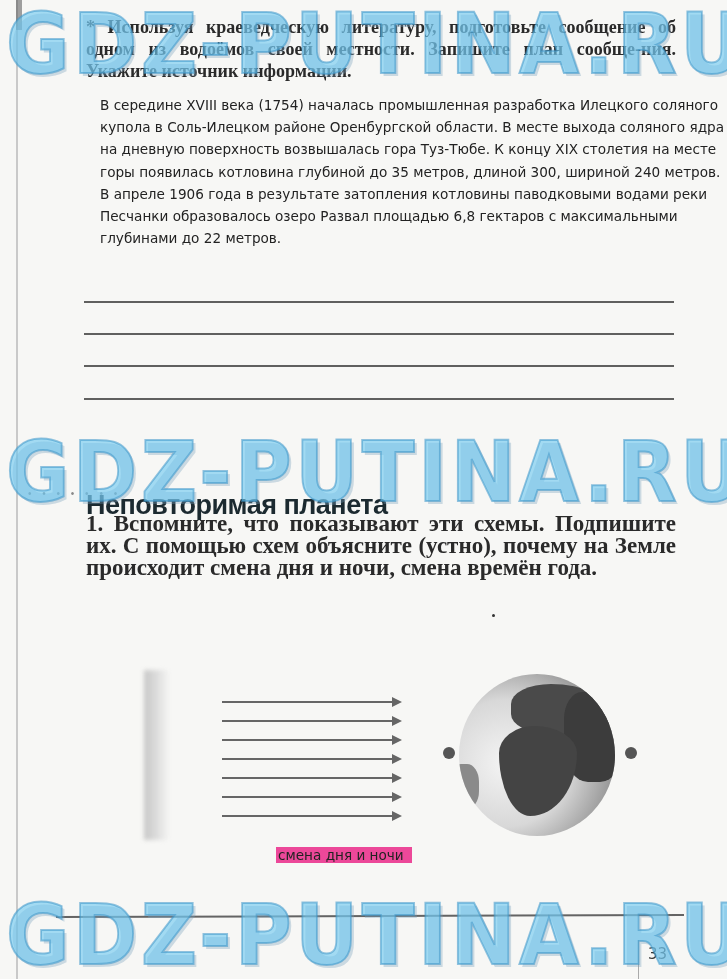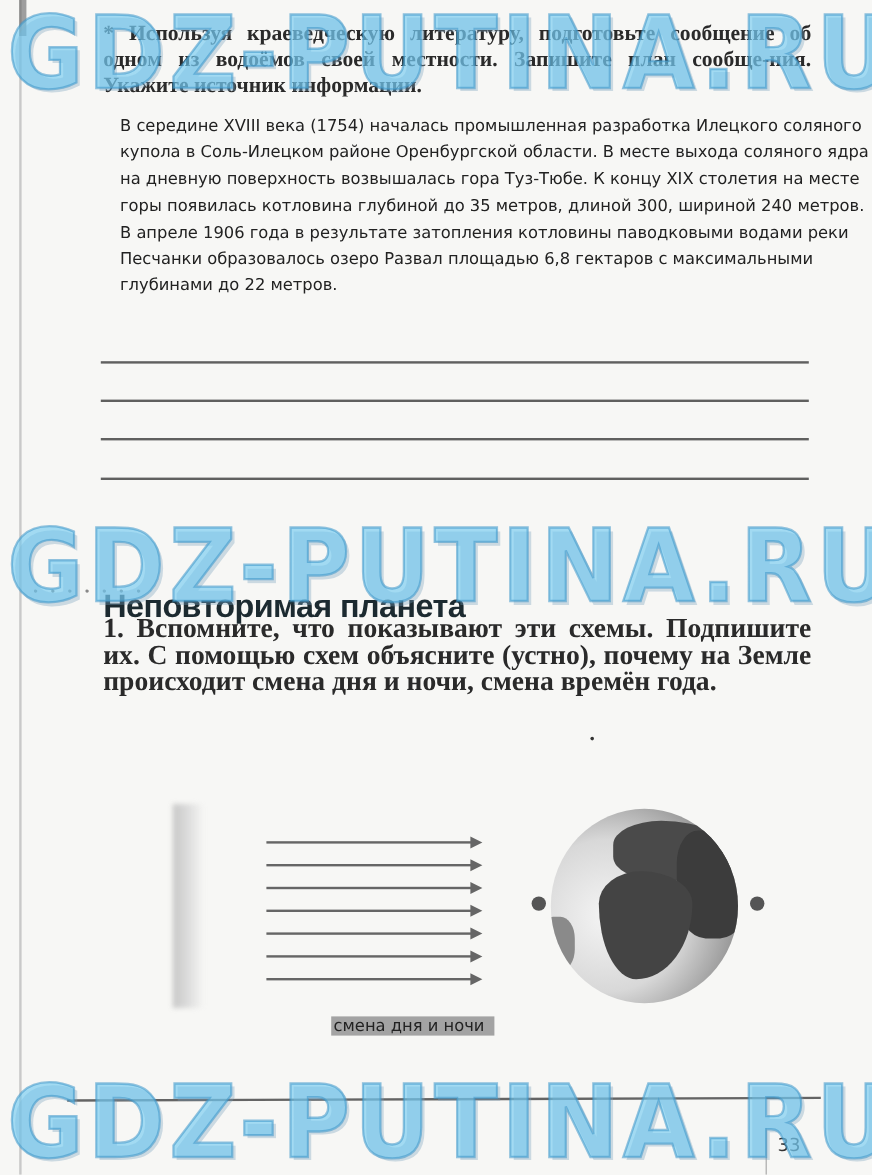--- a/index.html
+++ b/index.html
@@ -75,21 +75,21 @@
     .continent-sa {
       position: absolute; left: -10px; top: 90px; width: 30px; height: 45px;
       background: #8a8a8a; border-radius: 40%;
     }
     .pole-dot { position: absolute; width: 12px; height: 12px; border-radius: 50%; background: #555; top: 147px; }
     .pole-dot.left { left: 303px; }
     .pole-dot.right { left: 485px; }
     .small-dot { position: absolute; left: 352px; top: 14px; width: 3px; height: 3px; border-radius: 50%; background: #333; }
 
     .caption {
-      position: absolute; left: 276px; top: 847px; background: #a3a3a3; padding: 0 8px 0 2px;
+      position: absolute; left: 276px; top: 847px; background: #ec4899; padding: 0 8px 0 2px;
       font-family: "DejaVu Sans", sans-serif; font-size: 13.6px; color: #222;
     }
 
     .bottom-rule { position: absolute; left: 56px; top: 915px; width: 628px; height: 2px; background: #333; opacity: 0.75; transform: rotate(-0.2deg); }
     .page-number { position: absolute; left: 648px; top: 945px; font-family: "DejaVu Sans", sans-serif; font-size: 15px; color: #333; }
     .page-num-tick { position: absolute; left: 638px; top: 940px; width: 1px; height: 39px; background: #aaa; }
 
     .watermark {
       position: absolute; left: 6px; width: 716px;
       font-family: "DejaVu Sans", sans-serif; font-weight: bold;

